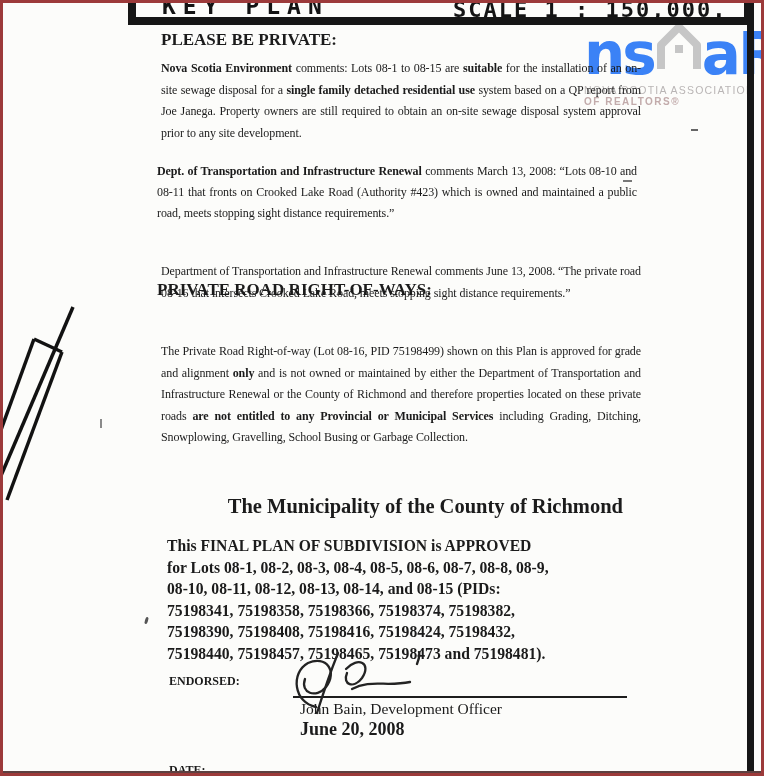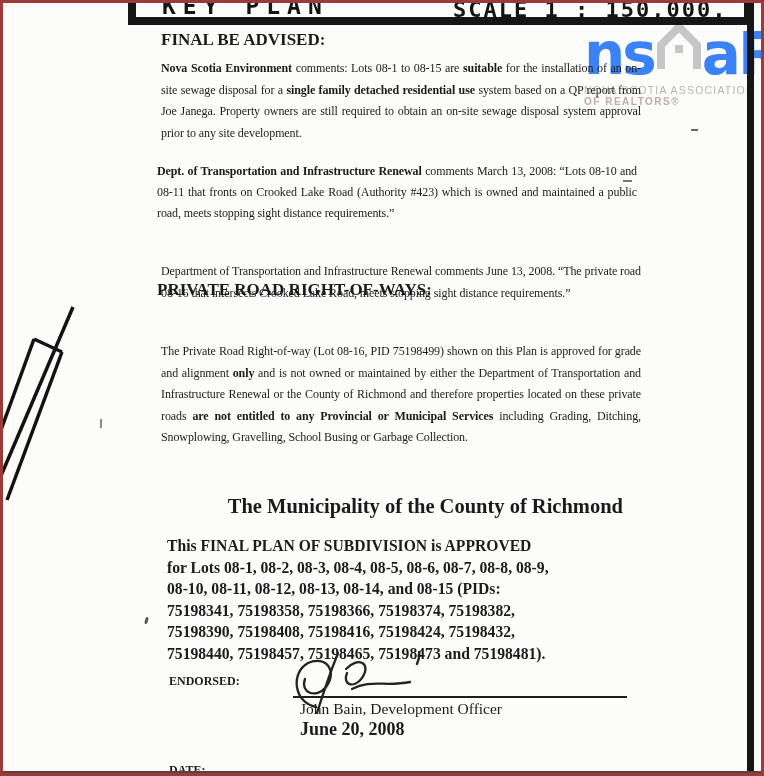--- a/index.html
+++ b/index.html
@@ -105,21 +105,21 @@
     <line x1="31" y1="44" x2="59" y2="57" stroke="#121212" stroke-width="3.5"></line>
     <line x1="31" y1="44" x2="-14" y2="168" stroke="#121212" stroke-width="3.5"></line>
     <line x1="59" y1="57" x2="4" y2="205" stroke="#121212" stroke-width="3.5"></line>
   </svg>
 
   <div class="artifact" style="left:97px;top:416px;width:2px;height:9px;"></div>
   <div class="artifact" style="left:142px;top:614px;width:3px;height:7px;transform:rotate(18deg);border-radius:40%;background:#555;"></div>
   <div class="artifact" style="left:620px;top:177px;width:9px;height:2px;background:#777;"></div>
   <div class="artifact" style="left:688px;top:126px;width:7px;height:2px;background:#666;"></div>
 
-  <div class="txt h-bold" style="top:27px;">FINAL BE ADVISED:</div>
+  <div class="txt h-bold" style="top:27px;">PLEASE BE PRIVATE:</div>
 
   <div class="txt para" style="top:55px;"><b>Nova Scotia Environment</b><span> comments: Lots 08-1 to 08-15 are </span><b>suitable</b><span> for the installation of an on-site sewage disposal for a </span><b>single family detached residential use</b><span> system based on a QP report from Joe Janega. Property owners are still required to obtain an on-site sewage disposal system approval prior to any site development.</span></div>
 
   <div class="txt para" style="top:158px;left:154px;line-height:20.8px;"><b>Dept. of Transportation and Infrastructure Renewal</b><span> comments March 13, 2008: “Lots 08-10 and 08-11 that fronts on Crooked Lake Road (Authority #423) which is owned and maintained a public road, meets stopping sight distance requirements.”</span></div>
 
   <div class="txt h-bold" style="top:240px;left:154px;margin-top:37px;">PRIVATE ROAD RIGHT-OF-WAYS:</div>
 
   <div class="txt para" style="top:258px;"><span>Department of Transportation and Infrastructure Renewal comments June 13, 2008. “The private road 08-16 that intersects Crooked Lake Road, meets stopping sight distance requirements.”</span></div>
 
   <div class="txt para" style="top:338px;"><span>The Private Road Right-of-way (Lot 08-16, PID 75198499) shown on this Plan is approved for grade and alignment </span><b>only</b><span> and is not owned or maintained by either the Department of Transportation and Infrastructure Renewal or the County of Richmond and therefore properties located on these private roads </span><b>are not entitled to any Provincial or Municipal Services</b><span> including Grading, Ditching, Snowplowing, Gravelling, School Busing or Garbage Collection.</span></div>

